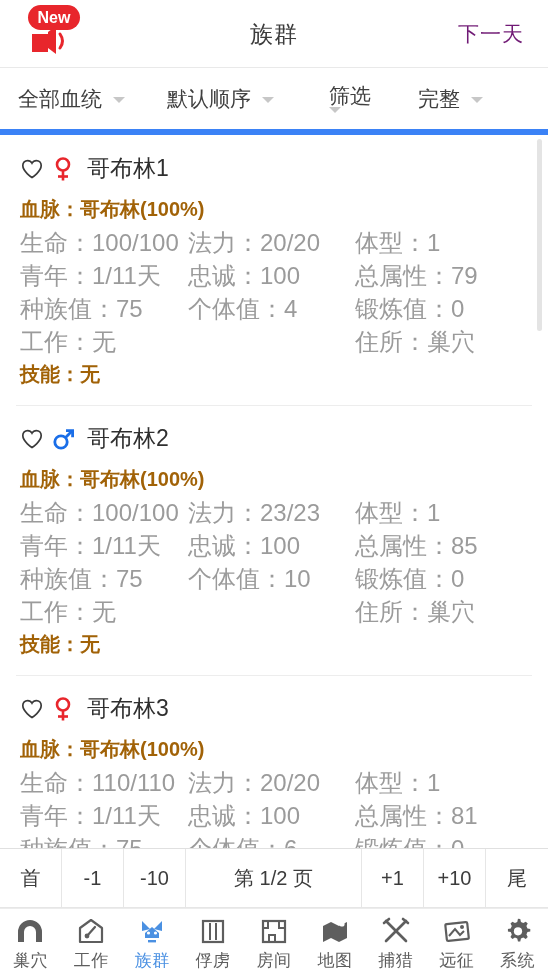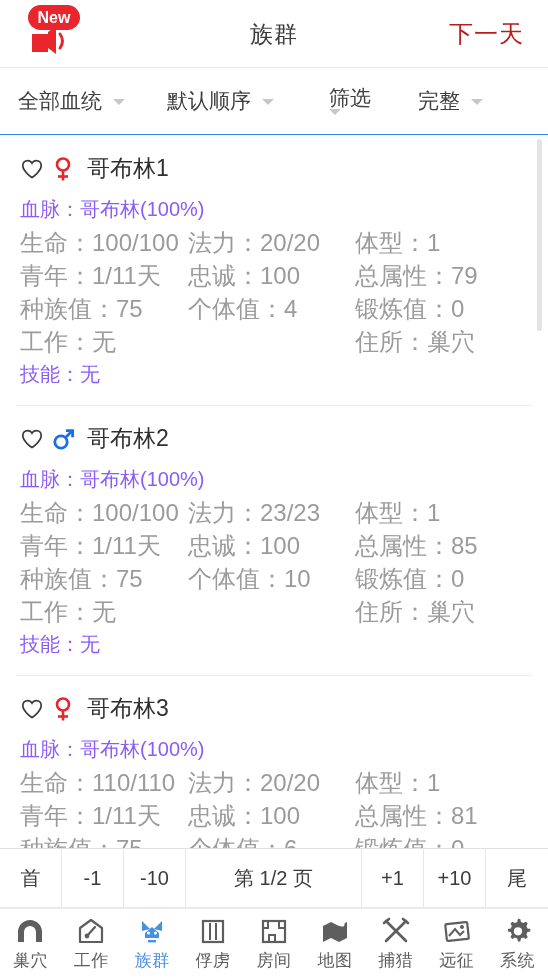--- a/index.html
+++ b/index.html
@@ -26,29 +26,29 @@
     width:64px; height:56px;
   }
   .megaphone { position:absolute; left:0; top:0; width:64px; height:56px; }
   .header-title {
     position:absolute; left:0; right:0; top:50%; transform:translateY(-50%);
     text-align:center;
     font-size:23px; color:#3c3c3c; letter-spacing:1px;
   }
   .header-action {
     position:absolute; right:24px; top:50%; transform:translateY(-50%);
-    font-size:24px; color:#b91c1c; letter-spacing:1px;
+    font-size:21px; color:#701a75; letter-spacing:1px;
   }
 
   
   .filterbar {
     height:67px; flex:0 0 67px;
     display:flex; align-items:center;
     background:#fff;
-    border-bottom:1px solid #3b82f6;
+    border-bottom:6px solid #3b82f6;
     padding:0 18px;
   }
   .filter-item {
     display:flex; align-items:baseline;
     font-size:21px; color:#3f3f3f;
     white-space:nowrap;
   }
   .filter-item:nth-child(1){ margin-right:42px; }
   .filter-item:nth-child(2){ margin-right:44px;font-family:Liberation Serif, serif; }
   .filter-item:nth-child(3){ margin-right:58px;flex-direction:column; }
@@ -71,21 +71,21 @@
   }
   .card-title {
     display:flex; align-items:center; gap:6px;
     font-size:23px; color:#2f2f2f;
     margin-bottom:9px;
   }
   .heart-icon { width:24px; height:24px; display:inline-block; margin-right:2px; }
   .gender-icon { width:22px; height:26px; display:inline-block; margin-right:7px; }
   .card-name { font-size:23px; color:#2f2f2f; }
 
-  .row-full { font-size:20px; color:#8b5cf6; line-height:33px; }
+  .row-full { font-size:20px; color:#a16207; line-height:33px;font-weight:bold; }
   .grid-row { display:flex; font-size:24px; color:#9b9b9b; line-height:33px; }
   .c1 { width:168px; flex:0 0 168px; }
   .c2 { width:167px; flex:0 0 167px; }
   .c3 { flex:1 1 auto; }
   .stat-label, .stat-value { color:#9b9b9b; }
 
   
   .scrollbar {
     position:absolute; right:6px; top:4px;
     width:5px; height:192px; border-radius:3px;

